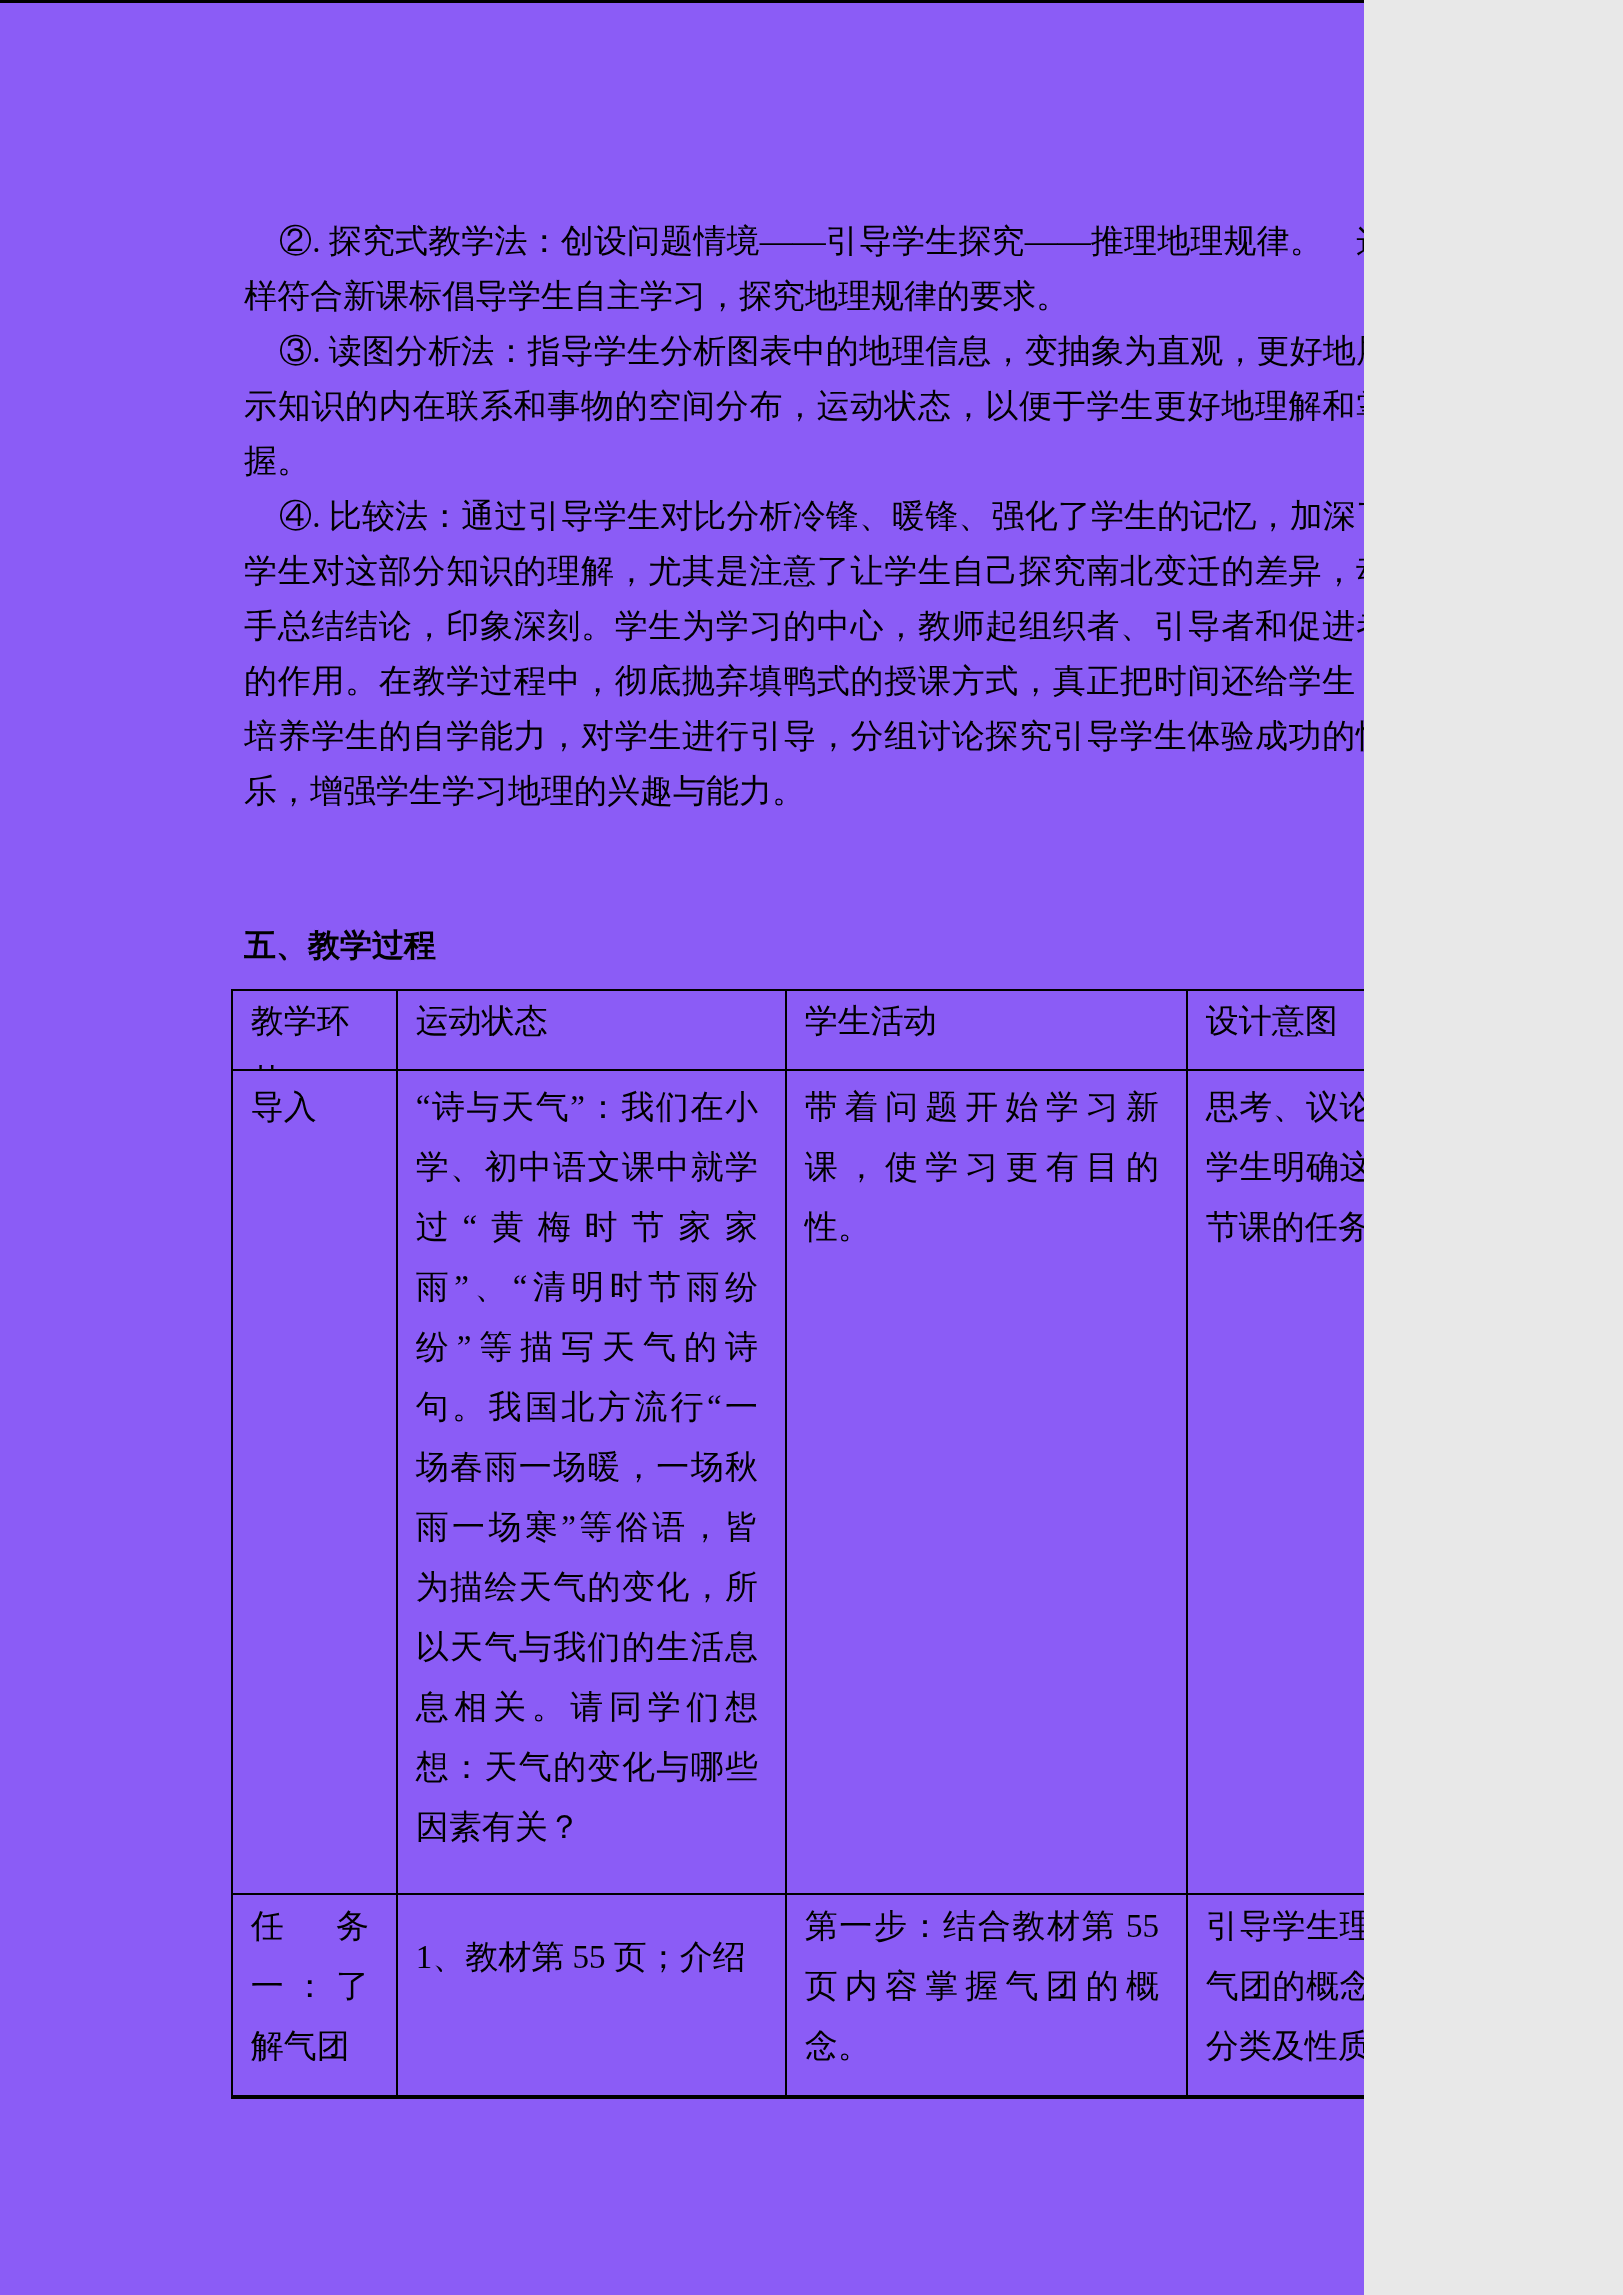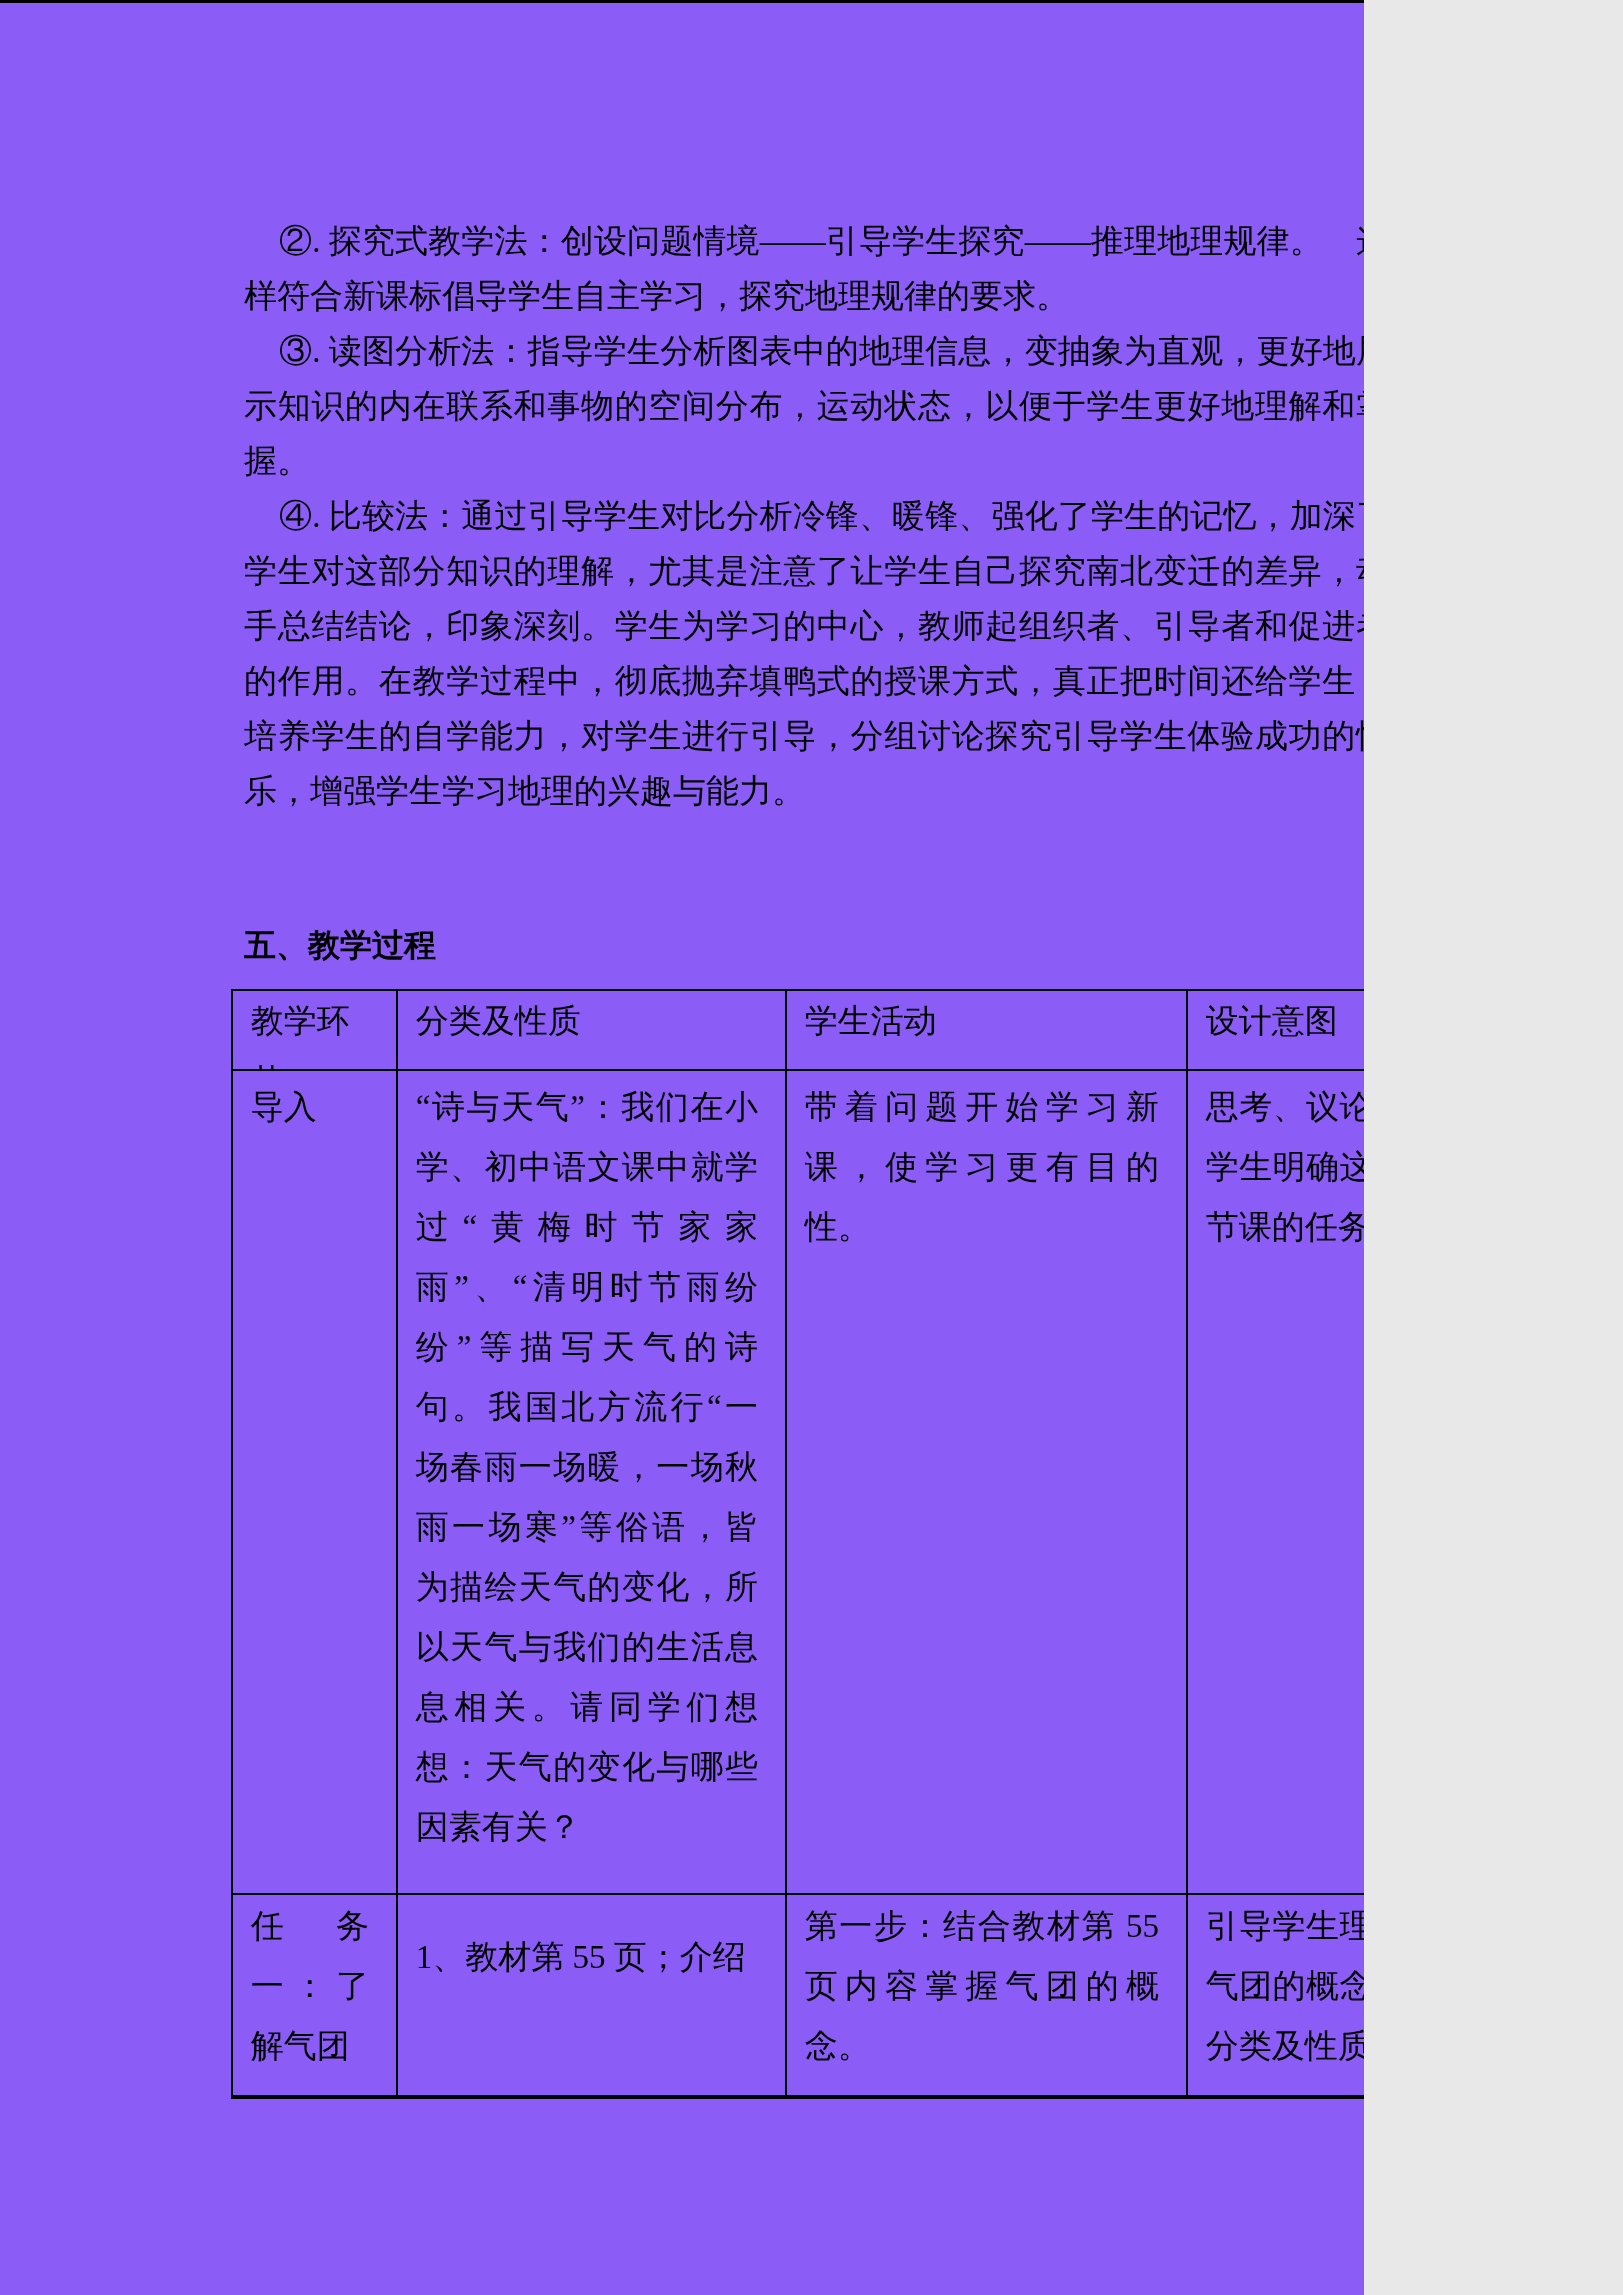--- a/index.html
+++ b/index.html
@@ -82,21 +82,21 @@
   </div>
 
   <h2 class="section-heading">五、教学过程</h2>
 
   <div class="process-table">
 
     <div class="cell header">
       <p>教学环节</p>
     </div>
     <div class="cell header">
-      <p>分类及性质</p>
+      <p>运动状态</p>
     </div>
     <div class="cell header">
       <p>学生活动</p>
     </div>
     <div class="cell header">
       <p>设计意图</p>
     </div>
 
     <div class="cell">
       <p>导入</p>

